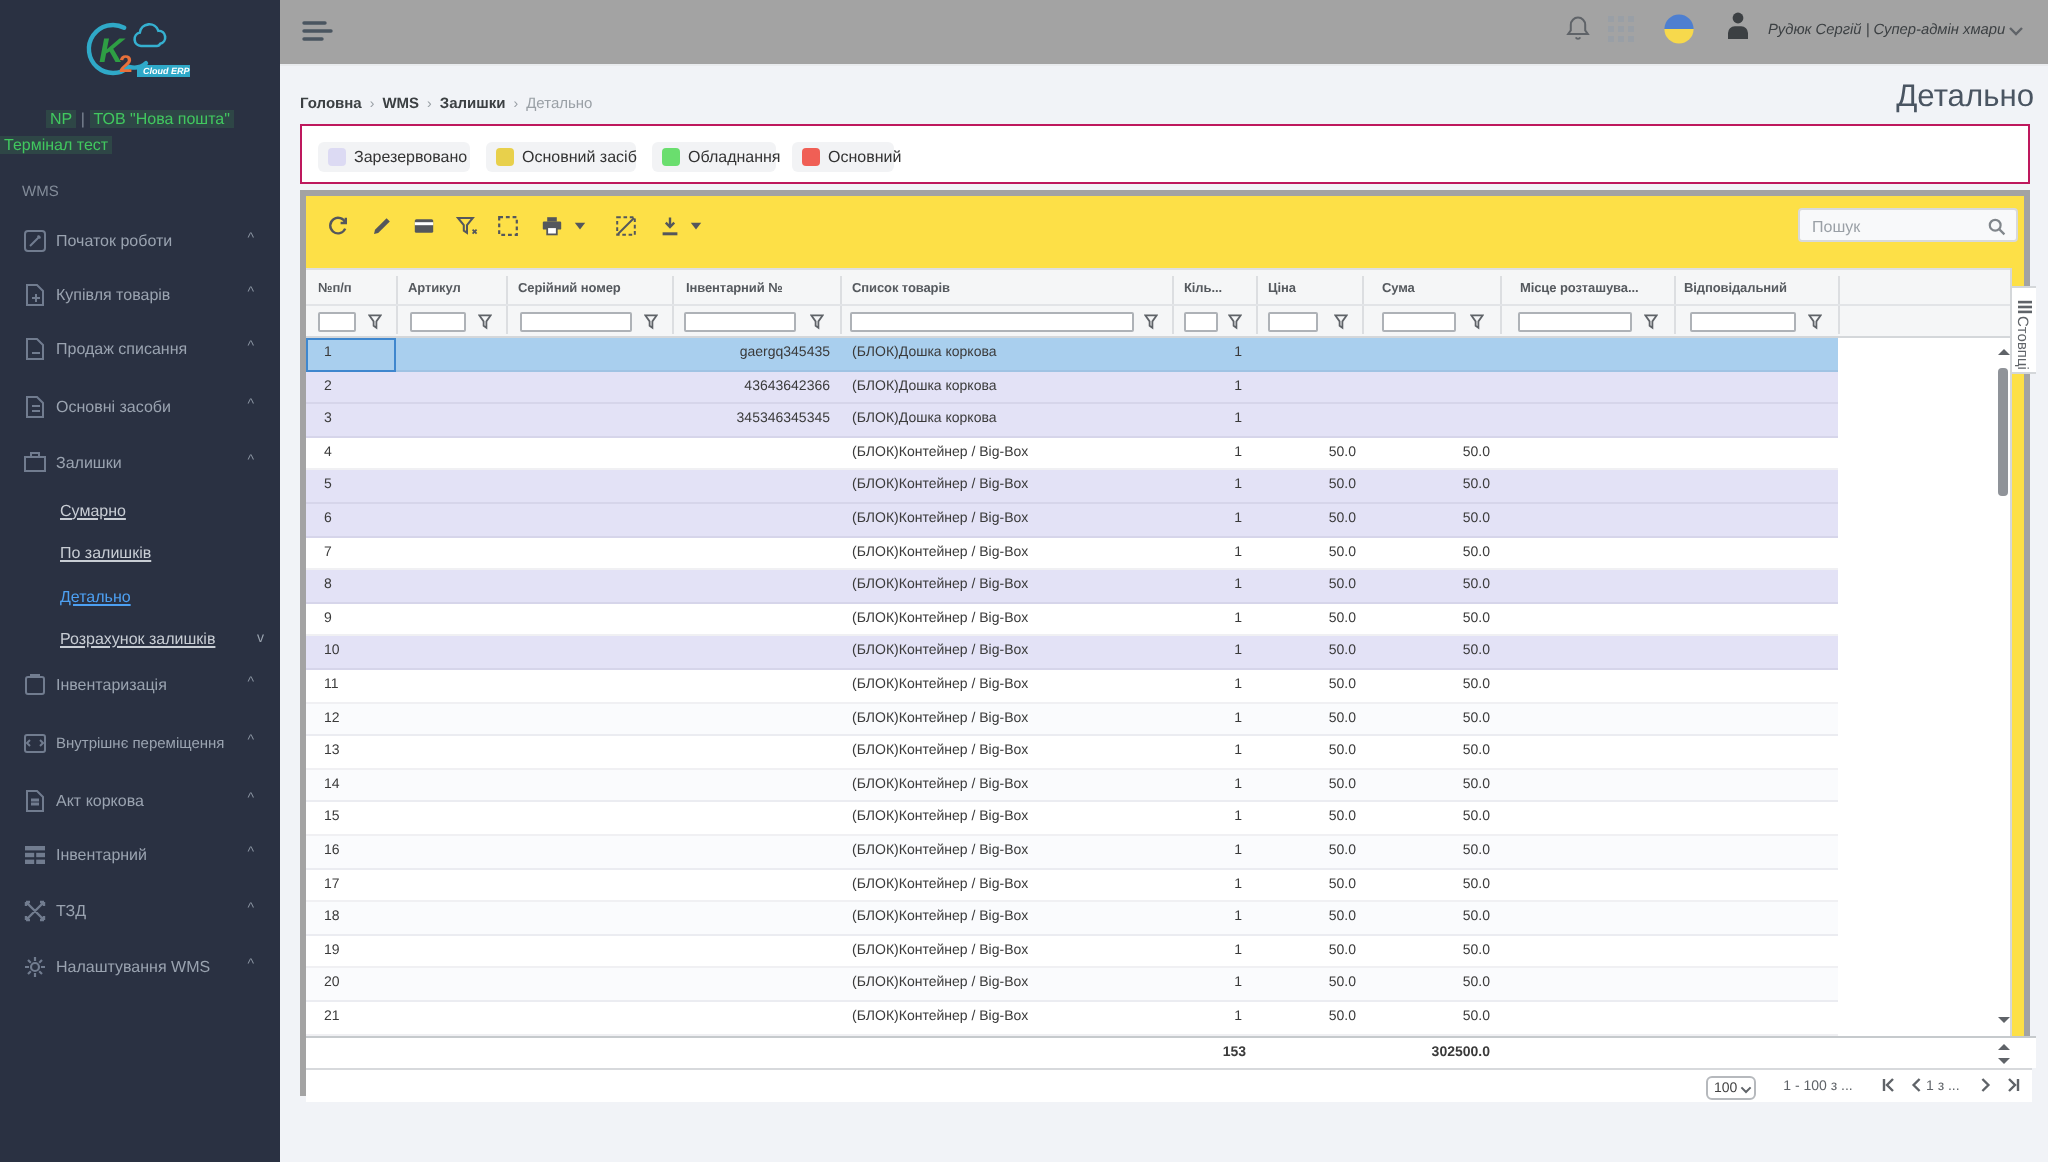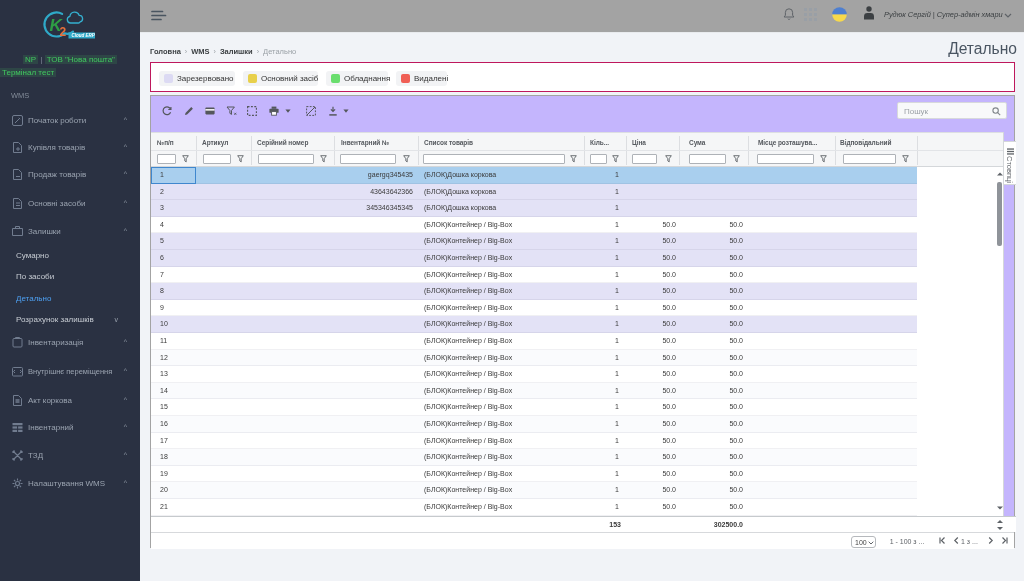--- a/index.html
+++ b/index.html
@@ -6,40 +6,40 @@
 html,body { width:1024px; height:581px; overflow:hidden; font-family:"Liberation Sans", sans-serif; }
 body { position:relative; background:#f1f3f7; }
 .abs { position:absolute; }
 
 
 #sidebar { position:absolute; left:0; top:0; width:140px; height:581px; background:#2a3142; }
 .mitem { position:absolute; left:0; width:140px; height:14px; color:#9aa3b0; font-size:8px; }
 .mitem .ic { position:absolute; left:11px; top:0px; }
 .mitem .tx { position:absolute; left:28px; top:2px; }
 .mitem .ch { position:absolute; right:13px; top:2px; color:#8a94a1; font-size:7px; }
-.smitem { position:absolute; left:16px; color:#c8cdd4; font-size:8px; }
+.smitem { position:absolute; left:30px; color:#c8cdd4; font-size:8px;text-decoration:underline; }
 
 
 #tophdr { position:absolute; left:140px; top:0; width:1008px; height:33px; background:#a3a3a3; border-bottom:1px solid #e9ebee;font-style:italic; }
 
 
 #crumbs { position:absolute; left:150px; top:46.5px; font-size:7.5px; color:#3c4043; }
 #crumbs b { font-weight:bold; }
 #crumbs .sep { color:#9aa0a6; padding:0 4px; font-size:7px; }
 #crumbs .last { color:#9aa0a6; font-weight:normal; }
 #pgtitle { position:absolute; right:7px; top:40px; font-size:15.6px; color:#4a5562; }
 
 
 #legend { position:absolute; left:150px; top:62px; width:865px; height:30px; background:#fff; border:1px solid #be185d; }
 .pill { position:absolute; top:8px; height:15px; background:#f2f3f5; border-radius:3px; font-size:8px; color:#333; }
 .pill .sq { position:absolute; left:5px; top:3px; width:9px; height:9px; border-radius:2px; }
 .pill .pt { position:absolute; left:18px; top:3px; white-space:nowrap; }
 
 
-#card { position:absolute; left:150px; top:95px; width:865px; height:453px; background:#c4b5fd; border:1px solid #a3a3a3; }
+#card { position:absolute; left:150px; top:95px; width:865px; height:453px; background:#fde047; border:3px solid #a3a3a3; }
 .tbi { position:absolute; top:10px; }
 #search { position:absolute; left:746px; top:6px; width:110px; height:17px; background:#f8f9fa; border:1px solid #d7d9dc; border-radius:2px; }
 #search span { position:absolute; left:6px; top:4px; font-size:8px; color:#9aa0a6; }
 
 #ghead { position:absolute; left:0; top:36px; width:852px; height:35px; background:#f5f6f7; border-top:1px solid #dddfe2; border-bottom:1px solid #d4d7da; }
 .hcell { position:absolute; top:5.5px; font-size:6.5px; font-weight:bold; color:#55595e; white-space:nowrap; letter-spacing:-0.05px; }
 .vline { position:absolute; top:3px; height:29px; width:1px; background:#dcdee1; }
 .hlinemid { position:absolute; left:0; top:17px; width:852px; height:1px; background:#e2e4e7; }
 .finput { position:absolute; top:21px; height:10px; background:#fff; border:1px solid #aeb2b7; border-radius:1px; }
 .funnel { position:absolute; top:22px; }
@@ -117,42 +117,42 @@
           <path d="M5 8 h4 M7 6 v4"></path>
         </svg></span>
       <span class="tx">Купівля товарів</span>
       <span class="ch">^</span>
     </div>
   <div class="mitem" style="top:168px">
       <span class="ic"><svg width="13" height="13" viewBox="0 0 13 13" fill="none" stroke="#717c8f" stroke-width="1">
           <path d="M2.5 1.5 h5 l3 3 v7 h-8 z"></path>
           <path d="M5 8.5 h4"></path>
         </svg></span>
-      <span class="tx">Продаж товарів</span>
+      <span class="tx">Продаж списання</span>
       <span class="ch">^</span>
     </div>
   <div class="mitem" style="top:197px">
       <span class="ic"><svg width="13" height="13" viewBox="0 0 13 13" fill="none" stroke="#717c8f" stroke-width="1">
           <path d="M2.5 1.5 h5 l3 3 v7 h-8 z"></path>
           <path d="M5 8.5 h4 M5 6 h4"></path>
         </svg></span>
       <span class="tx">Основні засоби</span>
       <span class="ch">^</span>
     </div>
   <div class="mitem" style="top:224.5px">
       <span class="ic"><svg width="13" height="13" viewBox="0 0 13 13" fill="none" stroke="#717c8f" stroke-width="1">
           <path d="M1.5 3.5 h10 v7 h-10 z"></path>
           <path d="M4.5 3.5 v-2 h4 v2"></path>
         </svg></span>
       <span class="tx">Залишки</span>
       <span class="ch">^</span>
     </div>
 
   <div class="smitem" style="top:250.5px">Сумарно</div>
-  <div class="smitem" style="top:271.5px">По засоби</div>
+  <div class="smitem" style="top:271.5px">По залишків</div>
   <div class="smitem" style="top:293.5px;color:#4da0f2;">Детально</div>
   <div class="smitem" style="top:315px;width:111px;">Розрахунок залишків<span style="position:absolute;right:9px;top:1px;color:#9aa3af;font-size:7px;">v</span></div>
 
   <div class="mitem" style="top:336px">
       <span class="ic"><svg width="13" height="13" viewBox="0 0 13 13" fill="none" stroke="#717c8f" stroke-width="1">
           <rect x="2" y="2.5" width="9" height="8.5" rx="1"></rect>
           <path d="M4.5 2.5 v-1 h4 v1"></path>
         </svg></span>
       <span class="tx">Інвентаризація</span>
       <span class="ch">^</span>
@@ -250,21 +250,21 @@
   <div class="pill" style="left:92px;width:75px;">
       <span class="sq" style="background:#e8d04b;"></span>
       <span class="pt">Основний засіб</span>
     </div>
   <div class="pill" style="left:175px;width:62px;">
       <span class="sq" style="background:#6ade6e;"></span>
       <span class="pt">Обладнання</span>
     </div>
   <div class="pill" style="left:245px;width:51px;">
       <span class="sq" style="background:#f05f55;"></span>
-      <span class="pt">Видалені</span>
+      <span class="pt">Основний</span>
     </div>
 </div>
 
 <div id="card">
 
   <svg class="tbi" style="left:11px" width="10" height="10" viewBox="0 0 10 10" fill="none" stroke="#54575c" stroke-width="1.2">
       <path d="M8.6 6.3 a3.9 3.9 0 1 1 0.1 -2.8"></path>
       <path d="M8.9 0.9 v2.6 h-2.6"></path>
     </svg>
   <svg class="tbi" style="left:33px" width="10" height="10" viewBox="0 0 10 10" fill="#54575c">

